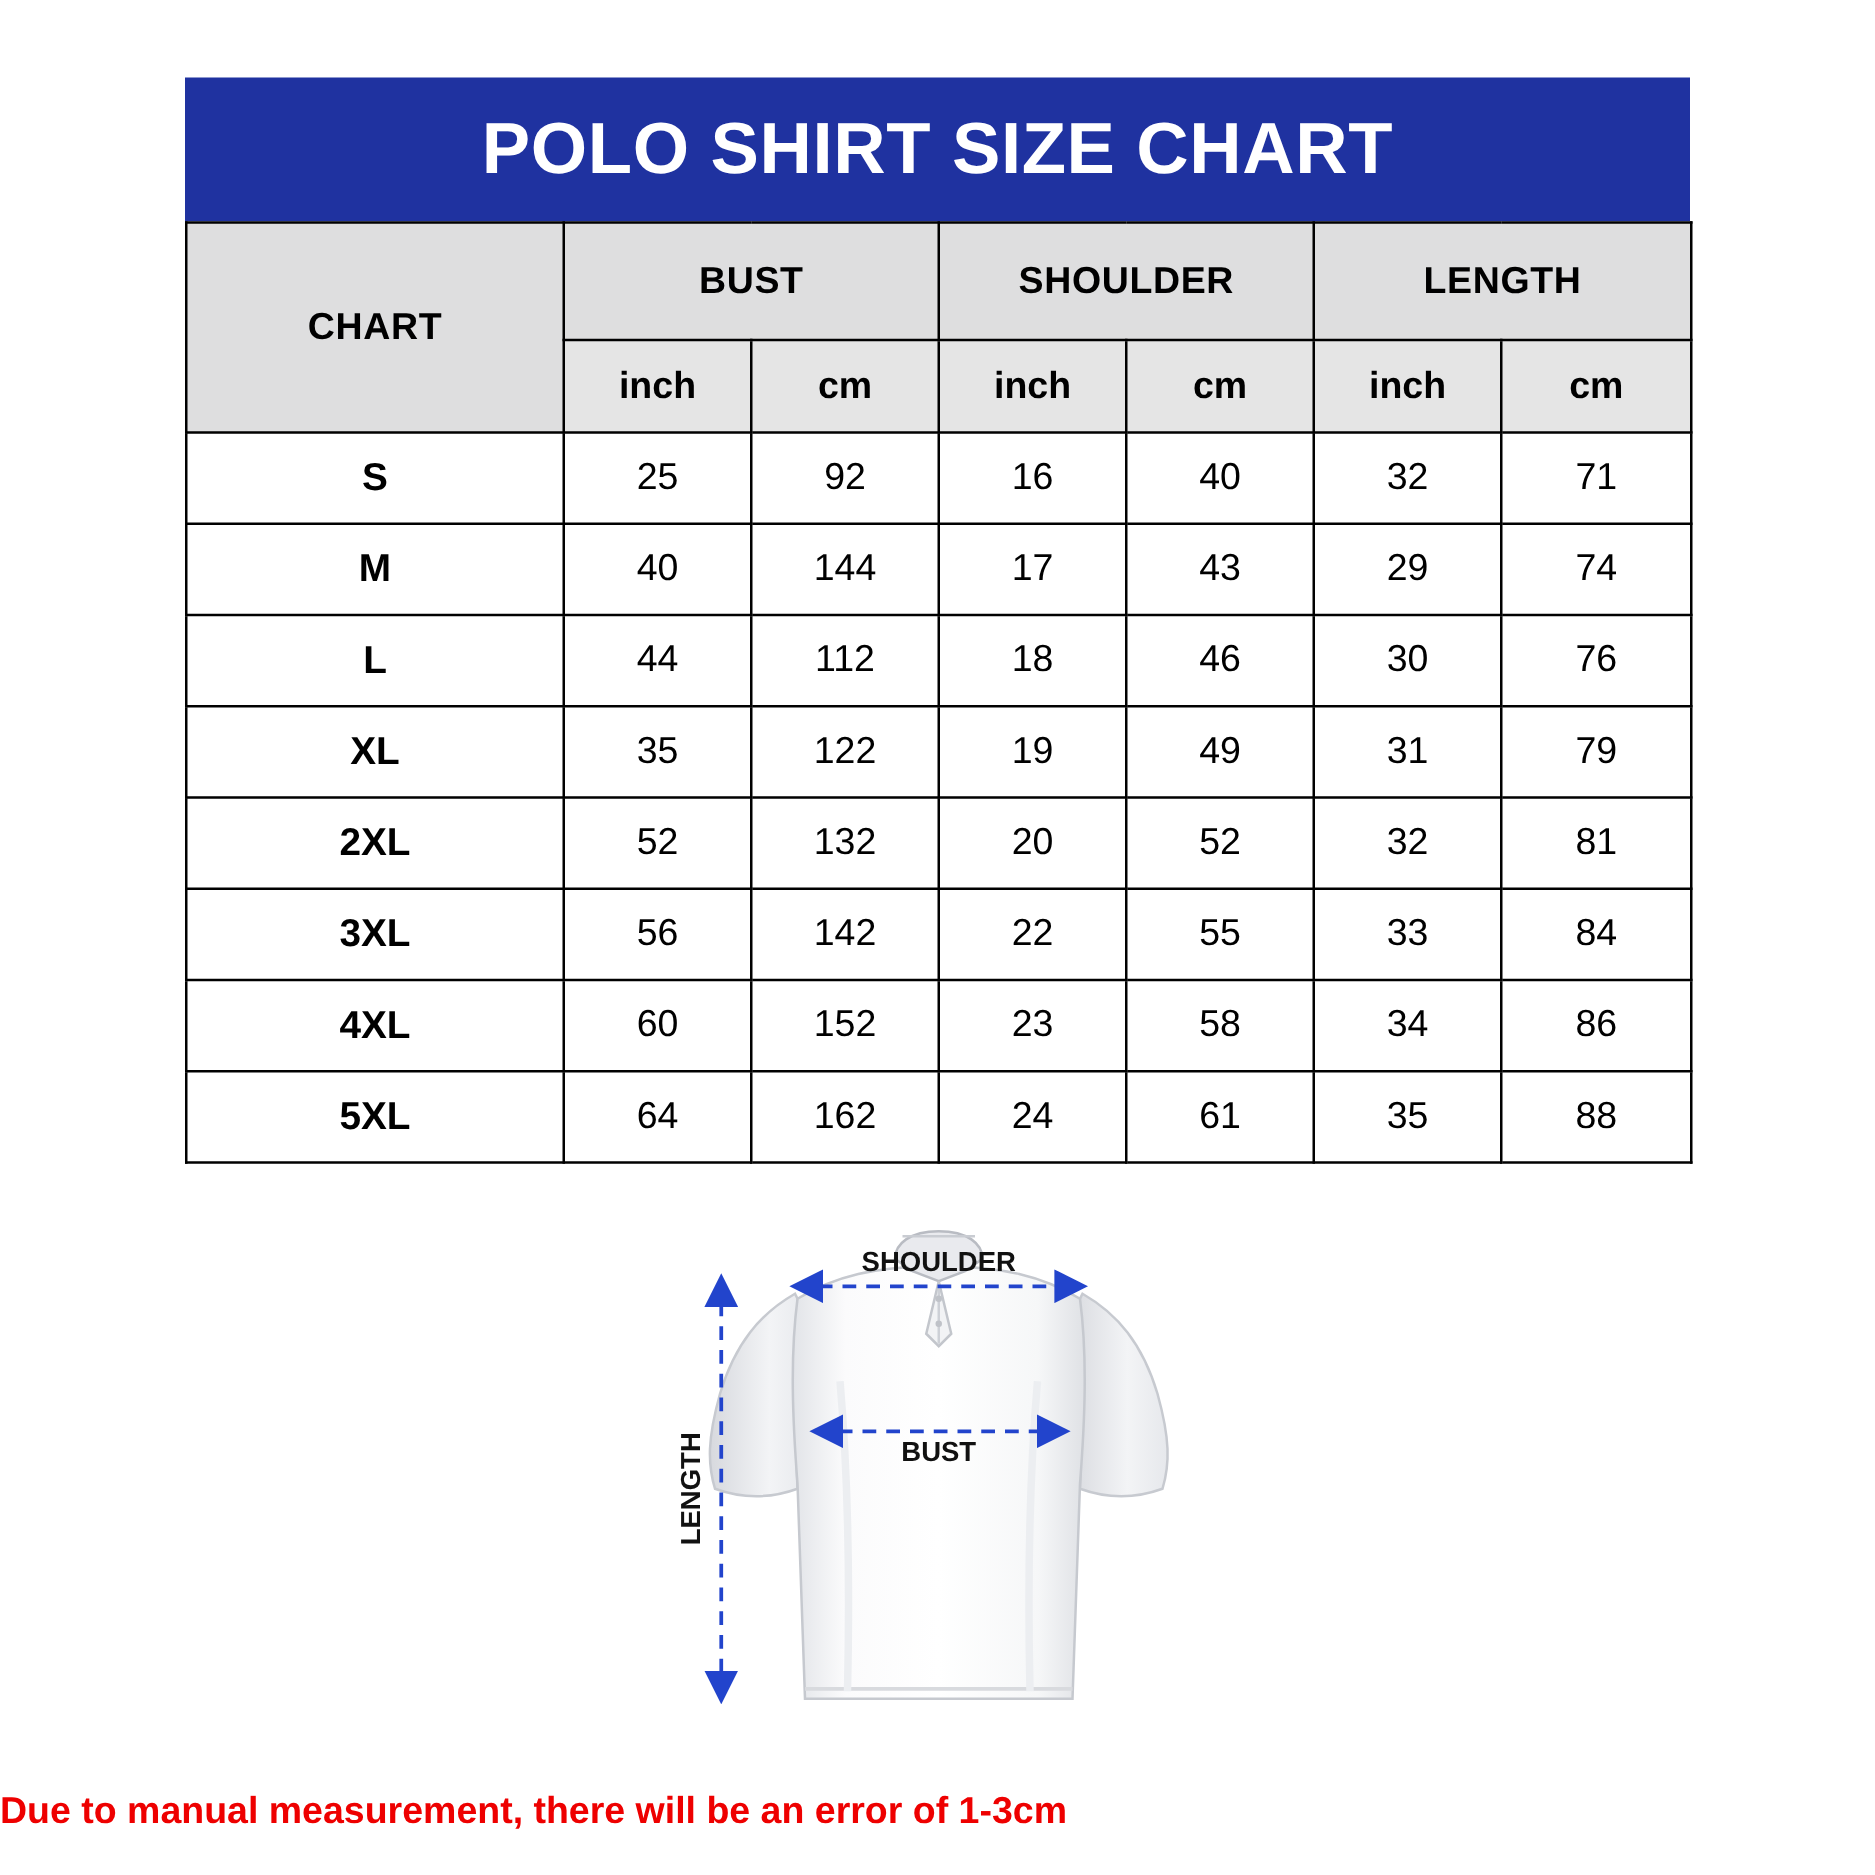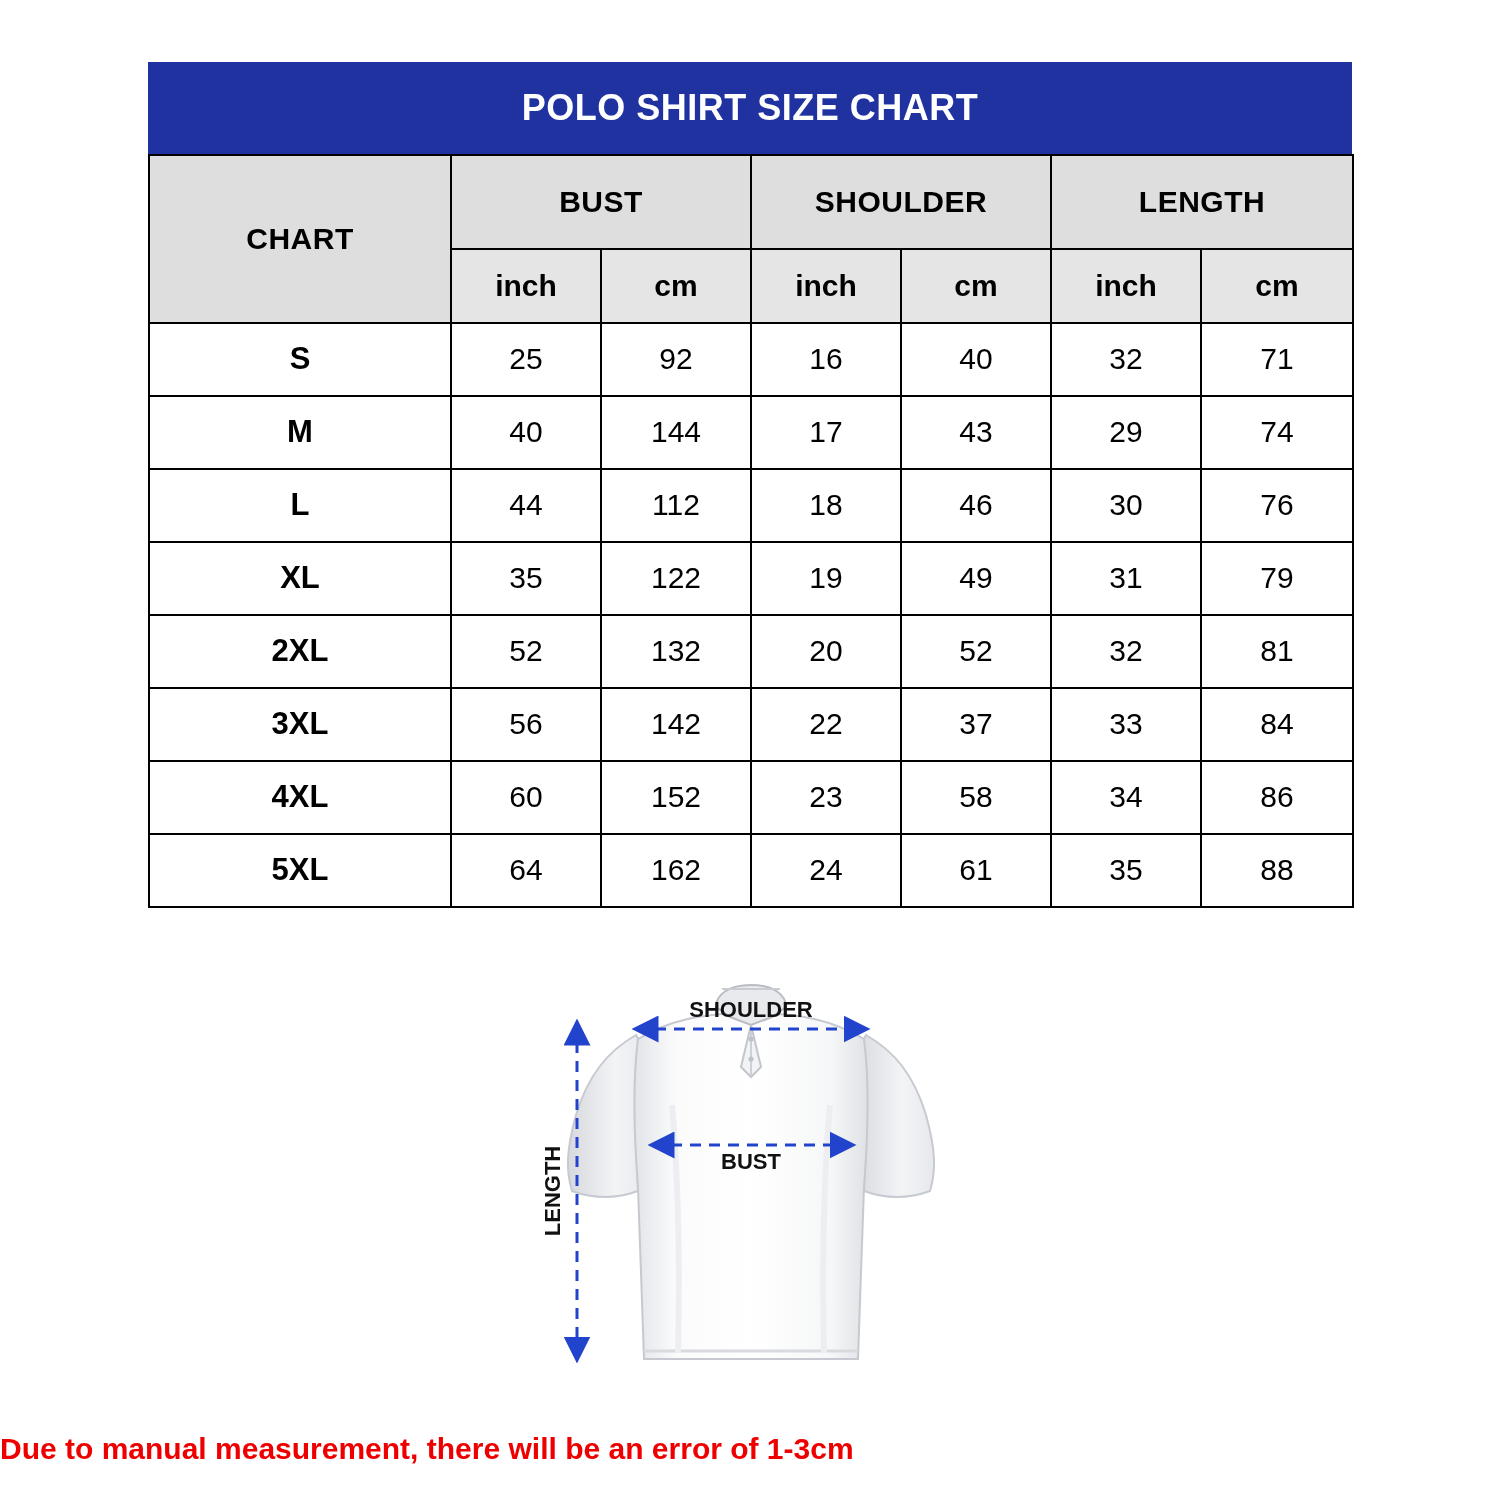--- a/index.html
+++ b/index.html
@@ -25,21 +25,21 @@
   .chart-wrap {
     position: absolute;
     left: 148px;
     top: 62px;
     width: 1204px;
   }
   .title-bar {
     background: #1f32a0;
     color: #ffffff;
     text-align: center;
-    font-size: 36px;
+    font-size: 58px;
     font-weight: bold;
     letter-spacing: 0.5px;
     padding: 27px 0 27px 0;
     line-height: 1.05;
   }
   table.size-table {
     border-collapse: collapse;
     width: 100%;
     table-layout: fixed;
   }
@@ -171,21 +171,21 @@
           <td>20</td>
           <td>52</td>
           <td>32</td>
           <td>81</td>
         </tr>
         <tr class="data-row">
           <td class="sz">3XL</td>
           <td>56</td>
           <td>142</td>
           <td>22</td>
-          <td>37</td>
+          <td>55</td>
           <td>33</td>
           <td>84</td>
         </tr>
         <tr class="data-row">
           <td class="sz">4XL</td>
           <td>60</td>
           <td>152</td>
           <td>23</td>
           <td>58</td>
           <td>34</td>

